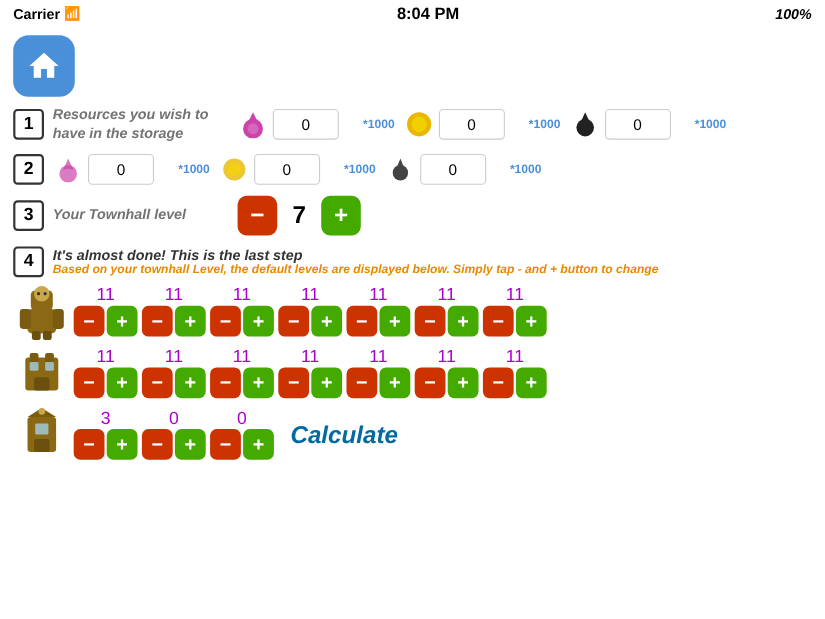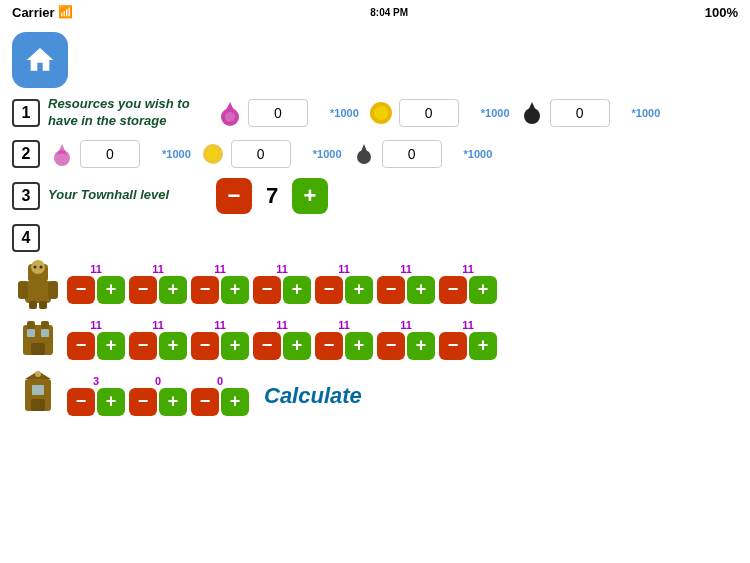--- a/index.html
+++ b/index.html
@@ -17,22 +17,22 @@
       display: flex;
       justify-content: space-between;
       align-items: center;
       padding: 0 12px;
       font-size: 13px;
       font-weight: bold;
       background: #fff;
       height: 24px;
     }
     .status-left { display: flex; align-items: center; gap: 4px; }
-    .status-center { font-size: 10px; font-weight: 600; }
-    .status-right { font-size: 13px; }
+    .status-center { font-size: 15px; font-weight: 600; }
+    .status-right { font-size: 13px; font-style: italic; }
 
     
     .home-btn {
       width: 56px;
       height: 56px;
       border-radius: 14px;
       background: #4a90d9;
       display: flex;
       align-items: center;
       justify-content: center;
@@ -64,21 +64,21 @@
       justify-content: center;
       font-size: 16px;
       font-weight: bold;
       flex-shrink: 0;
     }
 
     .step-label {
       width: 160px;
       font-size: 13px;
       font-weight: bold;
-      color: #14532d;
+      color: #737373;
       font-style: italic;
       flex-shrink: 0;
       line-height: 1.3;
     }
 
     
     .resource-group {
       display: flex;
       align-items: center;
       gap: 4px;
@@ -186,22 +186,22 @@
 
     .level-unit {
       display: flex;
       flex-direction: column;
       align-items: center;
       gap: 1px;
       margin: 0 1px;
     }
 
     .level-unit .level-num {
-      font-size: 11px;
-      font-weight: bold;
+      font-size: 16px;
+      font-weight: normal;
       color: #aa00cc;
       line-height: 1;
     }
 
     .level-unit .btns-row {
       display: flex;
       gap: 2px;
     }
 
     .btn-sm-minus {
@@ -352,20 +352,24 @@
       <button class="btn-minus">−</button>
       <span class="level-display">7</span>
       <button class="btn-plus">+</button>
     </div>
   </div>
 
   <div class="step-row" style="margin-bottom:6px; align-items:flex-start;">
     <div class="step-number">
         <span>4</span>
       </div>
+    <div style="display:flex;flex-direction:column;">
+      <div class="step4-label" style="color:#333;">It's almost done! This is the last step</div>
+      <div class="step4-label" style="color:#e88a00; font-size:11px; max-width:560px;">Based on your townhall Level, the default levels are displayed below. Simply tap - and + button to change</div>
+    </div>
   </div>
 
   <div class="buildings-section">
 
     <div class="building-row">
       <div class="building-icon">
         <svg width="50" height="50" viewBox="0 0 50 50">
 
           <rect x="15" y="5" width="20" height="18" rx="4" fill="#8B6914"></rect>
           <circle cx="25" cy="8" r="7" fill="#c8a84b"></circle>

